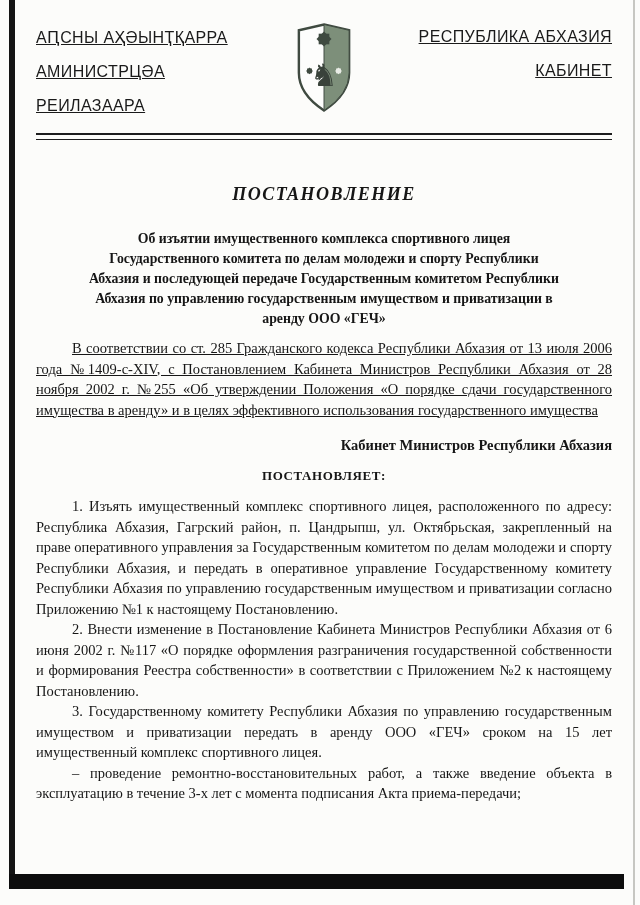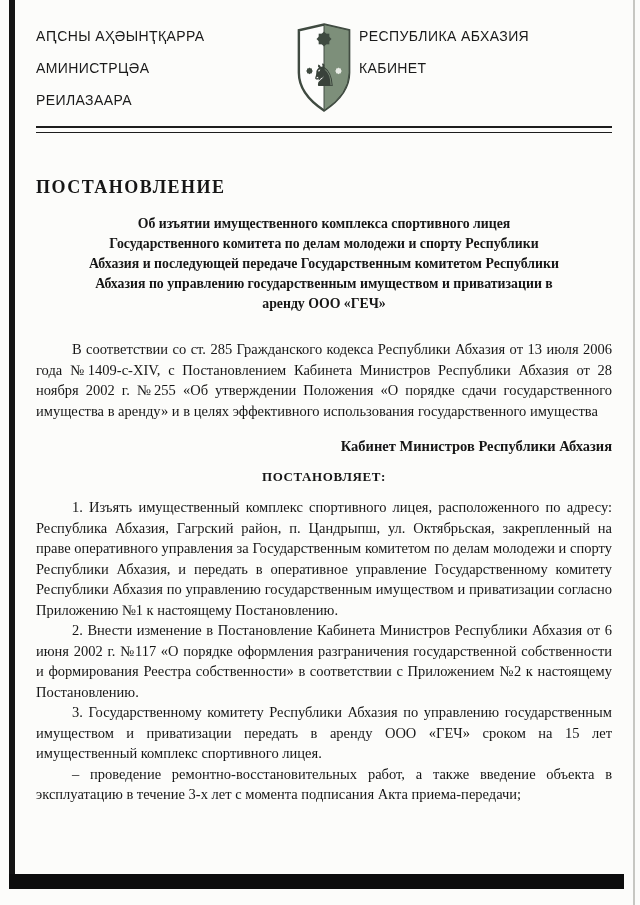--- a/index.html
+++ b/index.html
@@ -20,60 +20,63 @@
   .edge-bottom { position:absolute; left:9px;  top:874px; width:615px; height:15px; background:#0d0d0d; }
   .edge-right  { position:absolute; right:5px; top:0;     width:2px;  height:905px; background:#c7c7c2; }
 
   .content { position:absolute; left:36px; right:28px; top:0; }
 
   
   .letterhead { display:flex; align-items:flex-start; padding-top:22px; }
   .h-col {
     flex:1;
     font-family:"Liberation Sans","DejaVu Sans",sans-serif;
-    font-size:14px;
+    font-size:16px;
     letter-spacing:0.4px;
     color:#1a1a1a;
     padding-top:6px;
+    text-decoration:underline;
   }
   .h-col div { margin-bottom:16px; white-space:nowrap; }
   .h-left  { text-align:left; }
-  .h-right { text-align:left; }
+  .h-right { text-align:right; }
   .emblem  { width:70px; display:flex; justify-content:center; flex-shrink:0; }
 
   .rule {
     margin-top:2px;
     height:4px;
     border-top:2.5px solid #1d1d1d;
     border-bottom:1.5px solid #1d1d1d;
   }
 
   .title {
     margin:44px 0 0 0;
+    text-align:center;
     font-size:18px;
     font-weight:bold;
     letter-spacing:1.5px;
+    font-style:italic;
   }
   .subtitle {
-    margin:16px auto 0 auto;
+    margin:24px auto 0 auto;
     max-width:470px;
     text-align:center;
     font-size:13.8px;
     font-weight:bold;
     line-height:20px;
   }
   .para {
     margin:0;
     font-size:14.5px;
     line-height:20.5px;
     text-align:justify;
     text-indent:36px;
     hyphens:auto;
   }
-  .para.first { margin-top:25px; }
+  .para.first { margin-top:9px;text-decoration:underline; }
   .org {
     margin:17px 0 0 0;
     text-align:right;
     font-size:14.5px;
     font-weight:bold;
   }
   .resolves {
     margin:14px 0 12px 0;
     text-align:center;
     font-size:13px;

